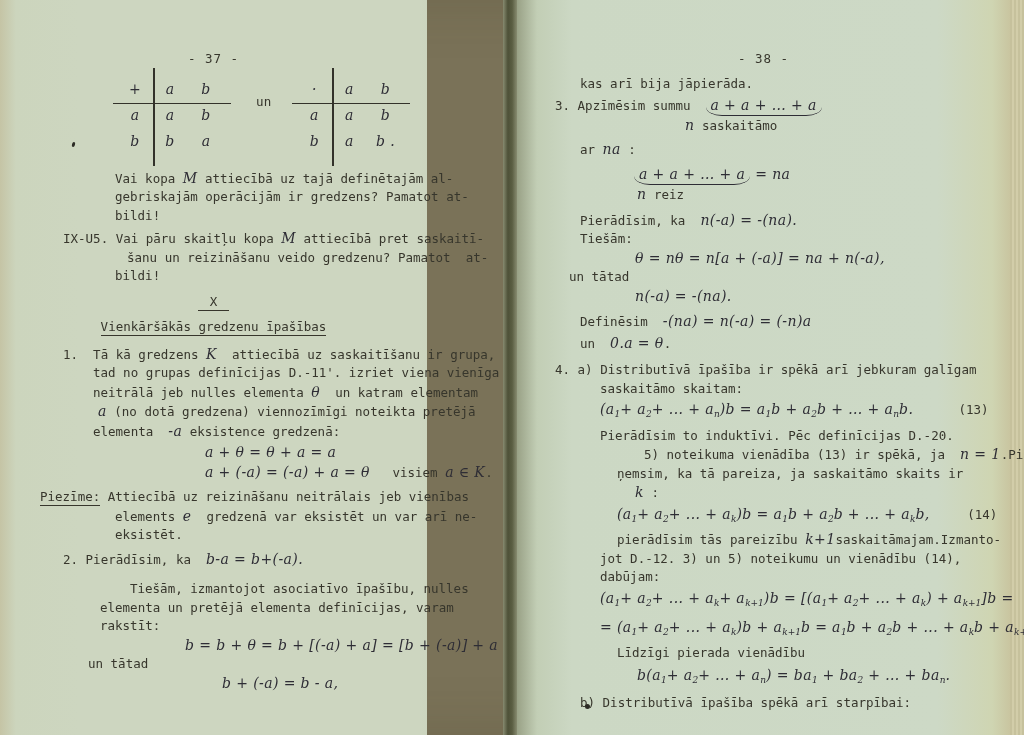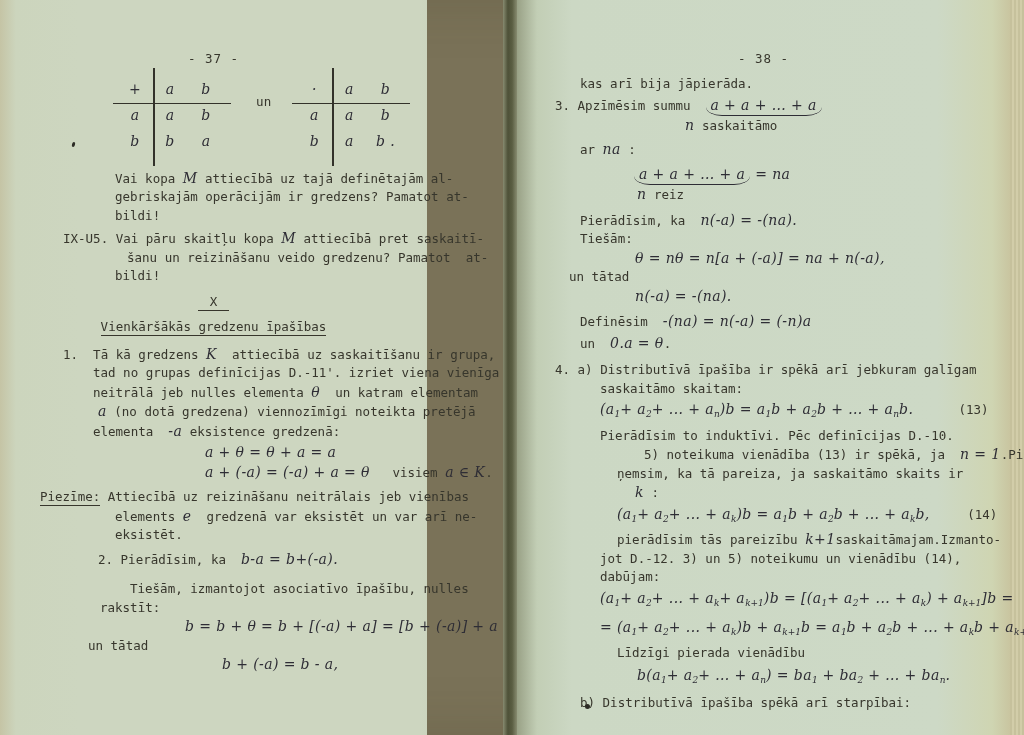--- a/index.html
+++ b/index.html
@@ -101,22 +101,23 @@
         <div class="line" style="padding-left: 63px; margin-top: 8px;"><span>1.  Tā kā gredzens </span><span class="hw">K</span><span>  attiecībā uz saskaitīšanu ir grupa,</span></div>
         <div class="line" style="padding-left: 93px;"><span>tad no grupas definīcijas D.-11'. izriet viena vienīga</span></div>
         <div class="line" style="padding-left: 93px;"><span>neitrālā jeb nulles elementa </span><span class="hw">θ</span><span>  un katram elementam</span></div>
         <div class="line" style="padding-left: 98px;"><span class="hw">a</span><span> (no dotā gredzena) viennozīmīgi noteikta pretējā</span></div>
         <div class="line" style="padding-left: 93px;"><span>elementa  </span><span class="hw">-a</span><span> eksistence gredzenā:</span></div>
         <div class="line" style="padding-left: 205px; margin-top: 2px;"><span class="hw">a + θ = θ + a = a</span></div>
         <div class="line" style="padding-left: 205px;"><span class="hw">a + (-a) = (-a) + a = θ</span><span>   visiem </span><span class="hw">a ∈ K</span><span>.</span></div>
         <div class="line" style="padding-left: 40px; margin-top: 6px;"><span class="u">Piezīme:</span><span> Attiecībā uz reizināšanu neitrālais jeb vienības</span></div>
         <div class="line" style="padding-left: 115px;"><span>elements </span><span class="hw">e</span><span>  gredzenā var eksistēt un var arī ne-</span></div>
         <div class="line" style="padding-left: 115px;"><span>eksistēt.</span></div>
-        <div class="line" style="padding-left: 98px; margin-top: 5px;"><span>2. Pierādīsim, ka  </span><span class="hw">b-a = b+(-a).</span></div>
+        <div class="line" style="padding-left: 63px; margin-top: 5px;"><span>2. Pierādīsim, ka  </span><span class="hw">b-a = b+(-a).</span></div>
         <div class="line" style="padding-left: 130px; margin-top: 11px;"><span>Tiešām, izmantojot asociatīvo īpašību, nulles</span></div>
+        <div class="line" style="padding-left: 100px;"><span>elementa un pretējā elementa definīcijas, varam</span></div>
         <div class="line" style="padding-left: 100px;"><span>rakstīt:</span></div>
         <div class="line" style="padding-left: 185px;"><span class="hw">b = b + θ = b + [(-a) + a] = [b + (-a)] + a</span></div>
         <div class="line" style="padding-left: 88px;"><span>un tātad</span></div>
         <div class="line" style="padding-left: 222px;"><span class="hw">b + (-a) = b - a,</span></div>
       </div>
     <div class="speck s1"></div>
   </div>
 
   <div class="spine"></div>
 
@@ -132,21 +133,21 @@
         <div class="line" style="padding-left: 63px; margin-top: 6px;"><span>Pierādīsim, ka  </span><span class="hw">n(-a) = -(na).</span></div>
         <div class="line" style="padding-left: 63px;"><span>Tiešām:</span></div>
         <div class="line" style="padding-left: 118px;"><span class="hw">θ = nθ = n[a + (-a)] = na + n(-a),</span></div>
         <div class="line" style="padding-left: 52px;"><span>un tātad</span></div>
         <div class="line" style="padding-left: 118px;"><span class="hw">n(-a) = -(na).</span></div>
         <div class="line" style="padding-left: 63px; margin-top: 6px;"><span>Definēsim  </span><span class="hw">-(na) = n(-a) = (-n)a</span></div>
         <div class="line" style="padding-left: 63px; margin-top: 2px;"><span>un  </span><span class="hw">0.a = θ</span><span>.</span></div>
         <div class="line" style="padding-left: 38px; margin-top: 8px;"><span>4. a) Distributīvā īpašība ir spēkā arī jebkuram galīgam</span></div>
         <div class="line" style="padding-left: 83px;"><span>saskaitāmo skaitam:</span></div>
         <div class="line" style="padding-left: 83px; margin-top: 2px;"><span class="hw">(a</span><span class="sb">1</span><span class="hw">+ a</span><span class="sb">2</span><span class="hw">+ ... + a</span><span class="sb">n</span><span class="hw">)b = a</span><span class="sb">1</span><span class="hw">b + a</span><span class="sb">2</span><span class="hw">b + ... + a</span><span class="sb">n</span><span class="hw">b.</span><span>      (13)</span></div>
-        <div class="line" style="padding-left: 83px; margin-top: 3px;"><span>Pierādīsim to induktīvi. Pēc definīcijas D.-10.</span></div>
+        <div class="line" style="padding-left: 83px; margin-top: 3px;"><span>Pierādīsim to induktīvi. Pēc definīcijas D.-20.</span></div>
         <div class="line" style="padding-left: 83px; margin-left: 44px;"><span>5) noteikuma vienādība (13) ir spēkā, ja  </span><span class="hw">n = 1</span><span>.Pie-</span></div>
         <div class="line" style="padding-left: 100px;"><span>ņemsim, ka tā pareiza, ja saskaitāmo skaits ir</span></div>
         <div class="line" style="padding-left: 118px;"><span class="hw">k</span><span> :</span></div>
         <div class="line" style="padding-left: 100px; margin-top: 2px;"><span class="hw">(a</span><span class="sb">1</span><span class="hw">+ a</span><span class="sb">2</span><span class="hw">+ ... + a</span><span class="sb">k</span><span class="hw">)b = a</span><span class="sb">1</span><span class="hw">b + a</span><span class="sb">2</span><span class="hw">b + ... + a</span><span class="sb">k</span><span class="hw">b,</span><span>     (14)</span></div>
         <div class="line" style="padding-left: 100px; margin-top: 2px;"><span>pierādīsim tās pareizību </span><span class="hw">k+1</span><span>saskaitāmajam.Izmanto-</span></div>
         <div class="line" style="padding-left: 83px;"><span>jot D.-12. 3) un 5) noteikumu un vienādību (14),</span></div>
         <div class="line" style="padding-left: 83px;"><span>dabūjam:</span></div>
         <div class="line" style="padding-left: 83px; margin-top: 2px;"><span class="hw">(a</span><span class="sb">1</span><span class="hw">+ a</span><span class="sb">2</span><span class="hw">+ ... + a</span><span class="sb">k</span><span class="hw">+ a</span><span class="sb">k+1</span><span class="hw">)b = [(a</span><span class="sb">1</span><span class="hw">+ a</span><span class="sb">2</span><span class="hw">+ ... + a</span><span class="sb">k</span><span class="hw">) + a</span><span class="sb">k+1</span><span class="hw">]b =</span></div>
         <div class="line" style="padding-left: 83px; margin-top: 6px;"><span class="hw">= (a</span><span class="sb">1</span><span class="hw">+ a</span><span class="sb">2</span><span class="hw">+ ... + a</span><span class="sb">k</span><span class="hw">)b + a</span><span class="sb">k+1</span><span class="hw">b = a</span><span class="sb">1</span><span class="hw">b + a</span><span class="sb">2</span><span class="hw">b + ... + a</span><span class="sb">k</span><span class="hw">b + a</span><span class="sb">k+1</span></div>
         <div class="line" style="padding-left: 100px; margin-top: 2px;"><span>Līdzīgi pierada vienādību</span></div>

